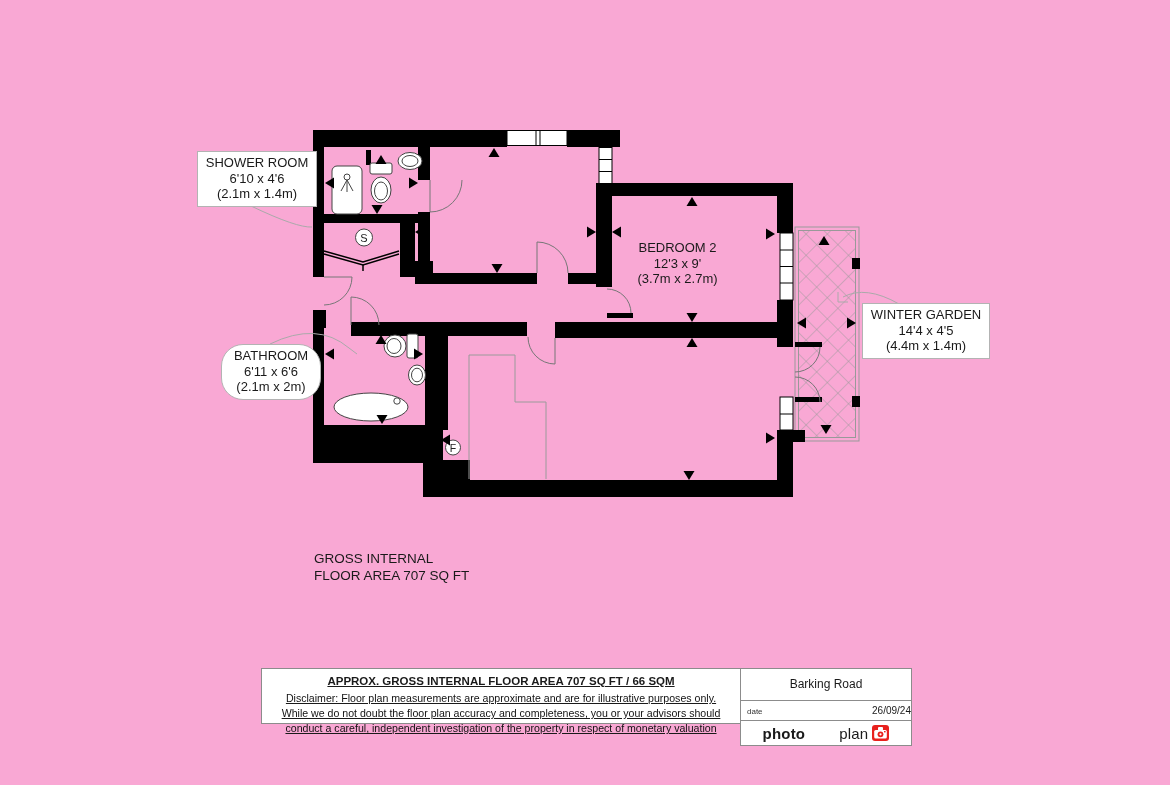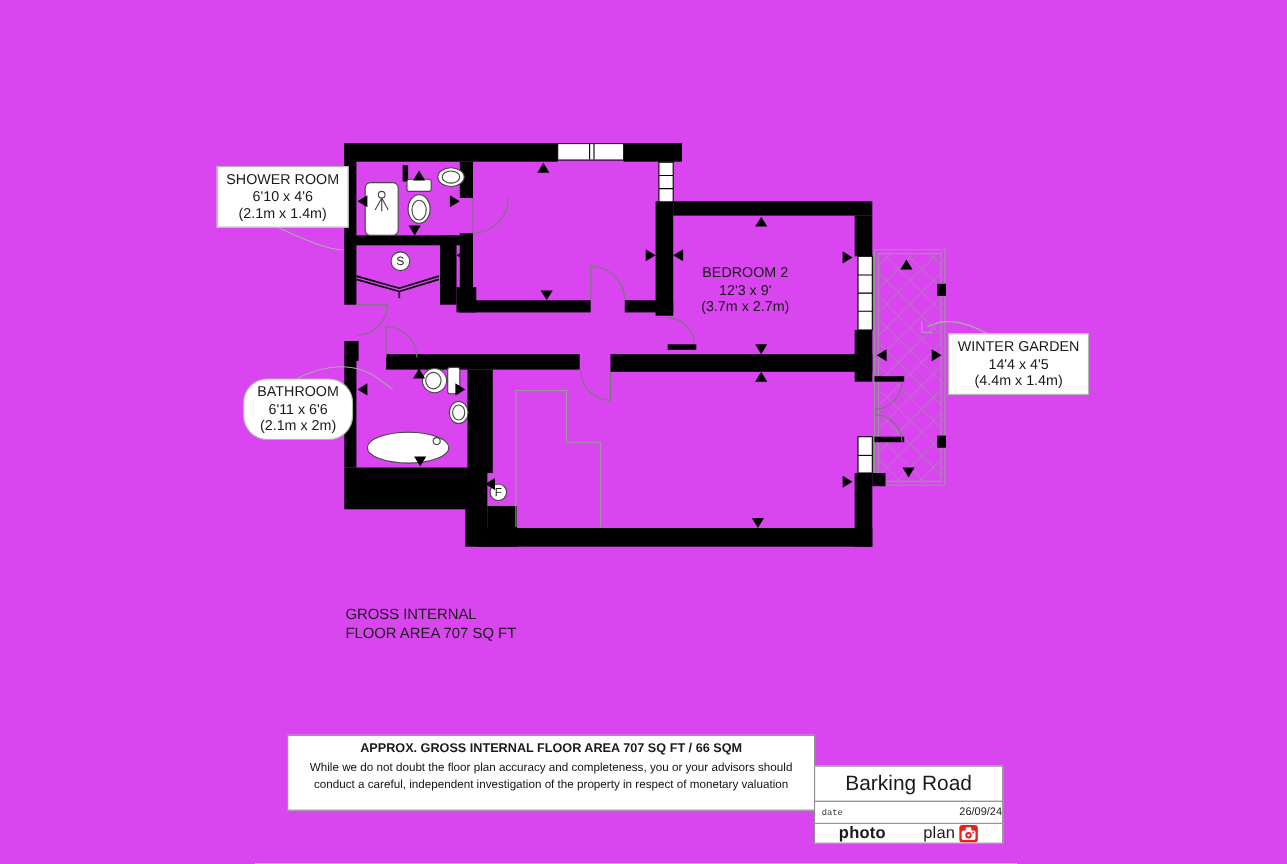--- a/index.html
+++ b/index.html
@@ -1,35 +1,35 @@
 <!DOCTYPE html>
 <html><head>
 <meta charset="utf-8">
 <style>
   html,body{margin:0;padding:0;background:#fff;}
-  .stage{position:relative;width:1170px;height:785px;background:#d946ef;overflow:hidden;
+  .stage{position:relative;width:1170px;height:785px;background:#f9a8d4;overflow:hidden;
          font-family:"Liberation Sans",sans-serif;color:#1a1a1a;}
   .stage svg.plan{position:absolute;left:0;top:0;}
   .lbl{position:absolute;text-align:center;font-size:13px;line-height:15.5px;color:#1a1a1a;white-space:nowrap;}
   .lbl-box{position:absolute;text-align:center;font-size:13px;line-height:15.5px;color:#1a1a1a;
            background:#fff;border:1px solid #b3b3b3;padding:3px 2px 4px 2px;white-space:nowrap;}
   .marker-letter{position:absolute;font-size:11px;line-height:14px;width:16px;text-align:center;color:#222;}
   .area-note{position:absolute;left:314px;top:551px;font-size:13.5px;line-height:16.5px;color:#1a1a1a;}
   
   .footer{position:absolute;left:261px;top:668px;width:651px;height:78px;display:flex;}
-  .f-left{box-sizing:border-box;width:480px;height:69px;border:1px solid #8c8c8c;background:#fff;
-          text-align:center;}
+  .f-left{box-sizing:border-box;width:480px;height:56px;border:1px solid #8c8c8c;background:#fff;
+          text-align:center;text-decoration:underline;}
   .f-title{font-size:11.5px;font-weight:bold;margin-top:6px;}
   .f-disc{font-size:10.6px;line-height:15px;margin-top:4px;color:#111;}
   .f-right{width:172px;margin-left:-1px;display:flex;flex-direction:column;}
   .f-addr{box-sizing:border-box;border:1px solid #8c8c8c;height:33px;line-height:31px;
-          text-align:center;font-size:19px;background:#fff;margin-top:28px;}
+          text-align:center;font-size:12px;background:#fff;}
   .f-date{box-sizing:border-box;border:1px solid #8c8c8c;margin-top:-1px;height:21px;position:relative;
           background:#fff;}
-  .f-date .dlabel{position:absolute;left:6px;top:6px;font-size:8px;color:#333;font-family:Liberation Mono, monospace;}
+  .f-date .dlabel{position:absolute;left:6px;top:6px;font-size:8px;color:#333;}
   .f-date .dvalue{display:block;text-align:right;font-size:10px;line-height:19px;}
   .f-logo{box-sizing:border-box;border:1px solid #8c8c8c;margin-top:-1px;flex:1;background:#fff;
           display:flex;align-items:center;justify-content:center;}
   .f-logo .b{font-size:15px;font-weight:bold;letter-spacing:.2px;}
   .f-logo .l{font-size:15px;font-weight:normal;letter-spacing:.2px;margin-left:34px;}
   .f-logo svg{margin-left:4px;display:block;}
 </style>
 </head>
 <body>
 
@@ -207,20 +207,21 @@
 
   <div class="area-note">
     <div>GROSS INTERNAL</div>
     <div>FLOOR AREA 707 SQ FT</div>
   </div>
 
   <div class="footer">
     <div class="f-left">
       <div class="f-title">APPROX. GROSS INTERNAL FLOOR AREA 707 SQ FT / 66 SQM</div>
       <div class="f-disc">
+        <div>Disclaimer: Floor plan measurements are approximate and are for illustrative purposes only.</div>
         <div>While we do not doubt the floor plan accuracy and completeness, you or your advisors should</div>
         <div>conduct a careful, independent investigation of the property in respect of monetary valuation</div>
       </div>
     </div>
     <div class="f-right">
       <div class="f-addr">Barking Road</div>
       <div class="f-date">
         <span class="dlabel">date</span>
         <span class="dvalue">26/09/24</span>
       </div>

